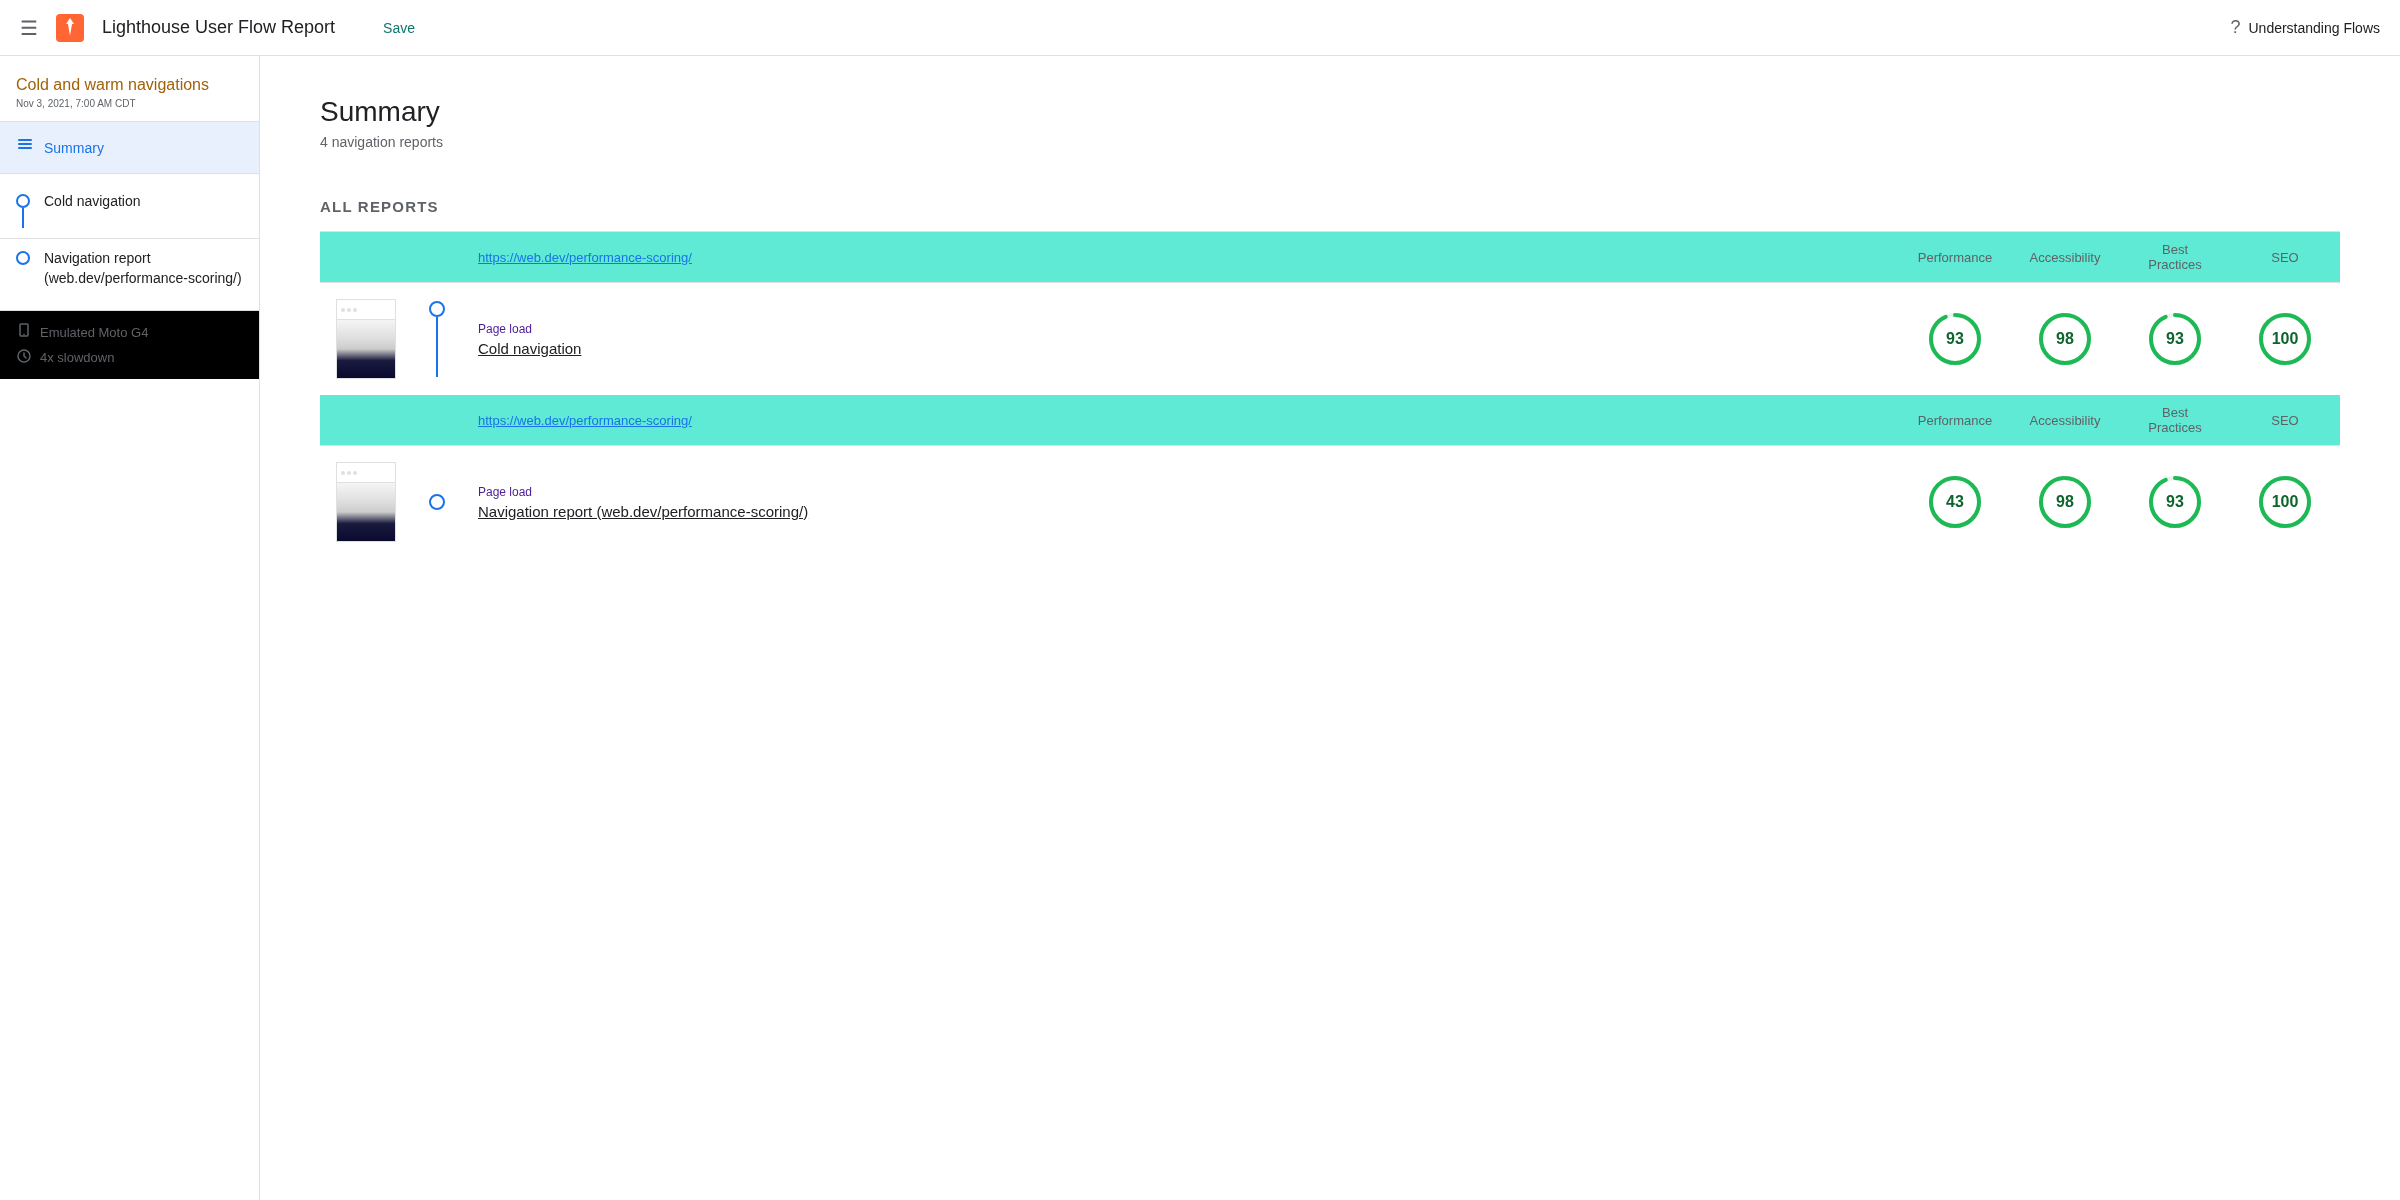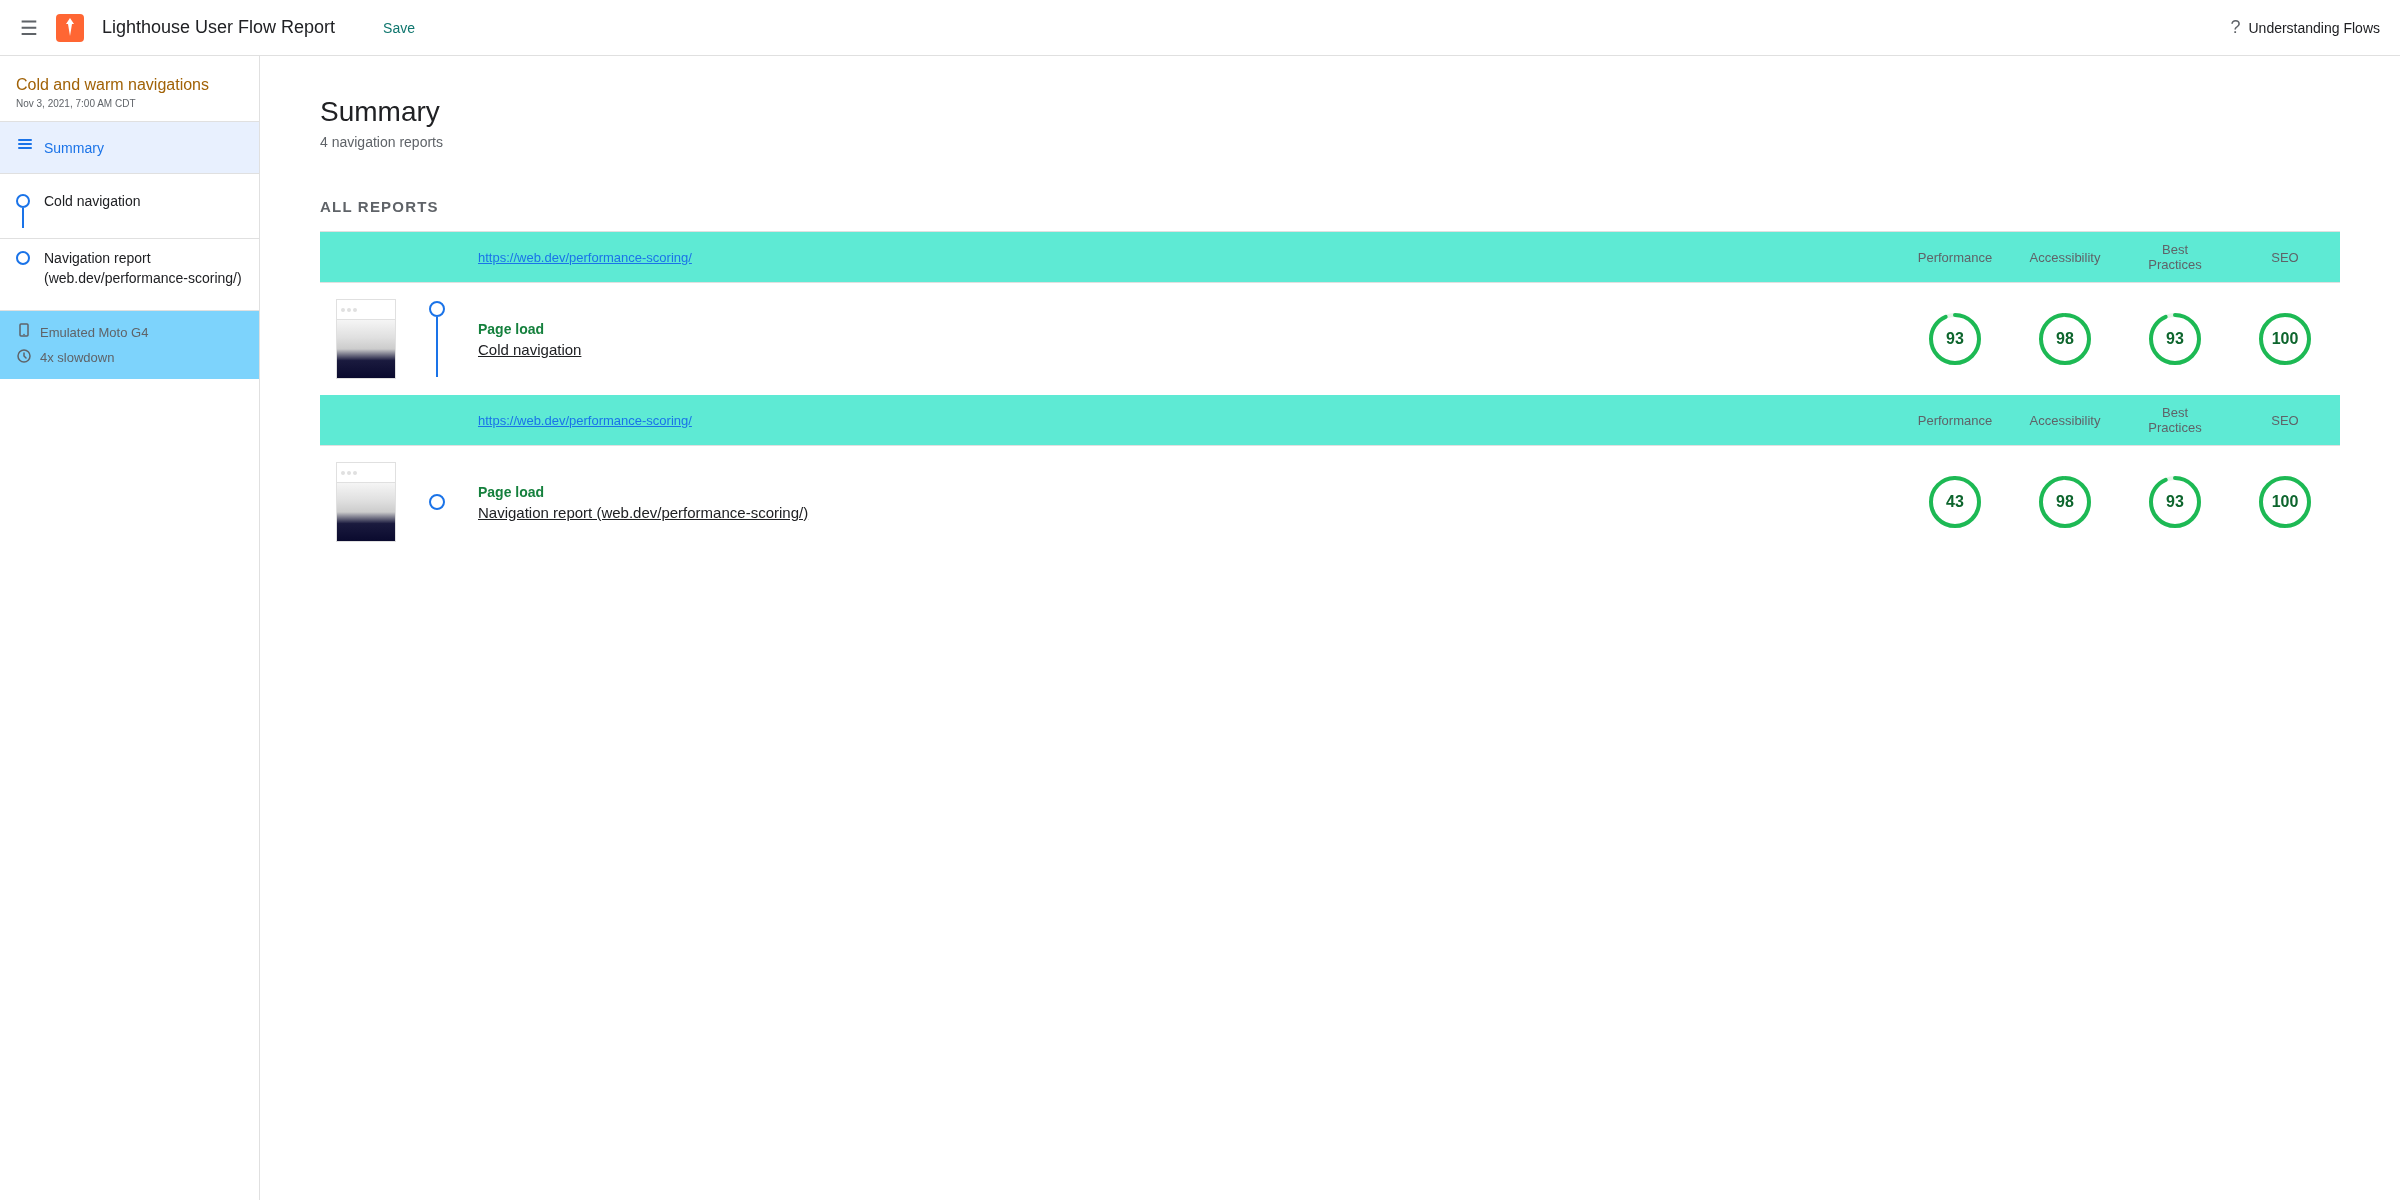--- a/index.html
+++ b/index.html
@@ -79,21 +79,21 @@
     .nav-line {
       width: 2px;
       background: #1a73e8;
       flex: 1;
       min-height: 20px;
     }
     .nav-label { font-size: 14px; color: #202124; line-height: 1.4; }
 
     .sidebar-info {
       padding: 12px 16px;
-      background: #7dd3fc;
+      background: #000000;
       border-top: 1px solid #e0e0e0;
       margin-top: 4px;
     }
     .info-item { display: flex; align-items: center; gap: 8px; font-size: 13px; color: #5f6368; margin-bottom: 6px; }
     .info-item:last-child { margin-bottom: 0; }
     .info-icon { font-size: 14px; }
 
     
     .main-content { flex: 1; overflow-y: auto; padding: 40px 60px; }
 
@@ -142,21 +142,21 @@
       z-index: 1;
     }
     .timeline-line-main {
       width: 2px;
       background: #1a73e8;
       margin: 0 auto;
       height: 60px;
     }
 
     .report-info-col { vertical-align: top; padding-top: 14px; }
-    .page-load-label { font-size: 14px; color: #15803d; font-weight: 700; margin-bottom: 4px; }
+    .page-load-label { font-size: 12px; color: #4c1d95; font-weight: 400; margin-bottom: 4px; }
     .nav-link { font-size: 15px; color: #202124; text-decoration: underline; cursor: pointer; }
 
     .score-col { text-align: center; vertical-align: middle; }
     .score-circle {
       width: 56px;
       height: 56px;
       border-radius: 50%;
       display: flex;
       align-items: center;
       justify-content: center;

